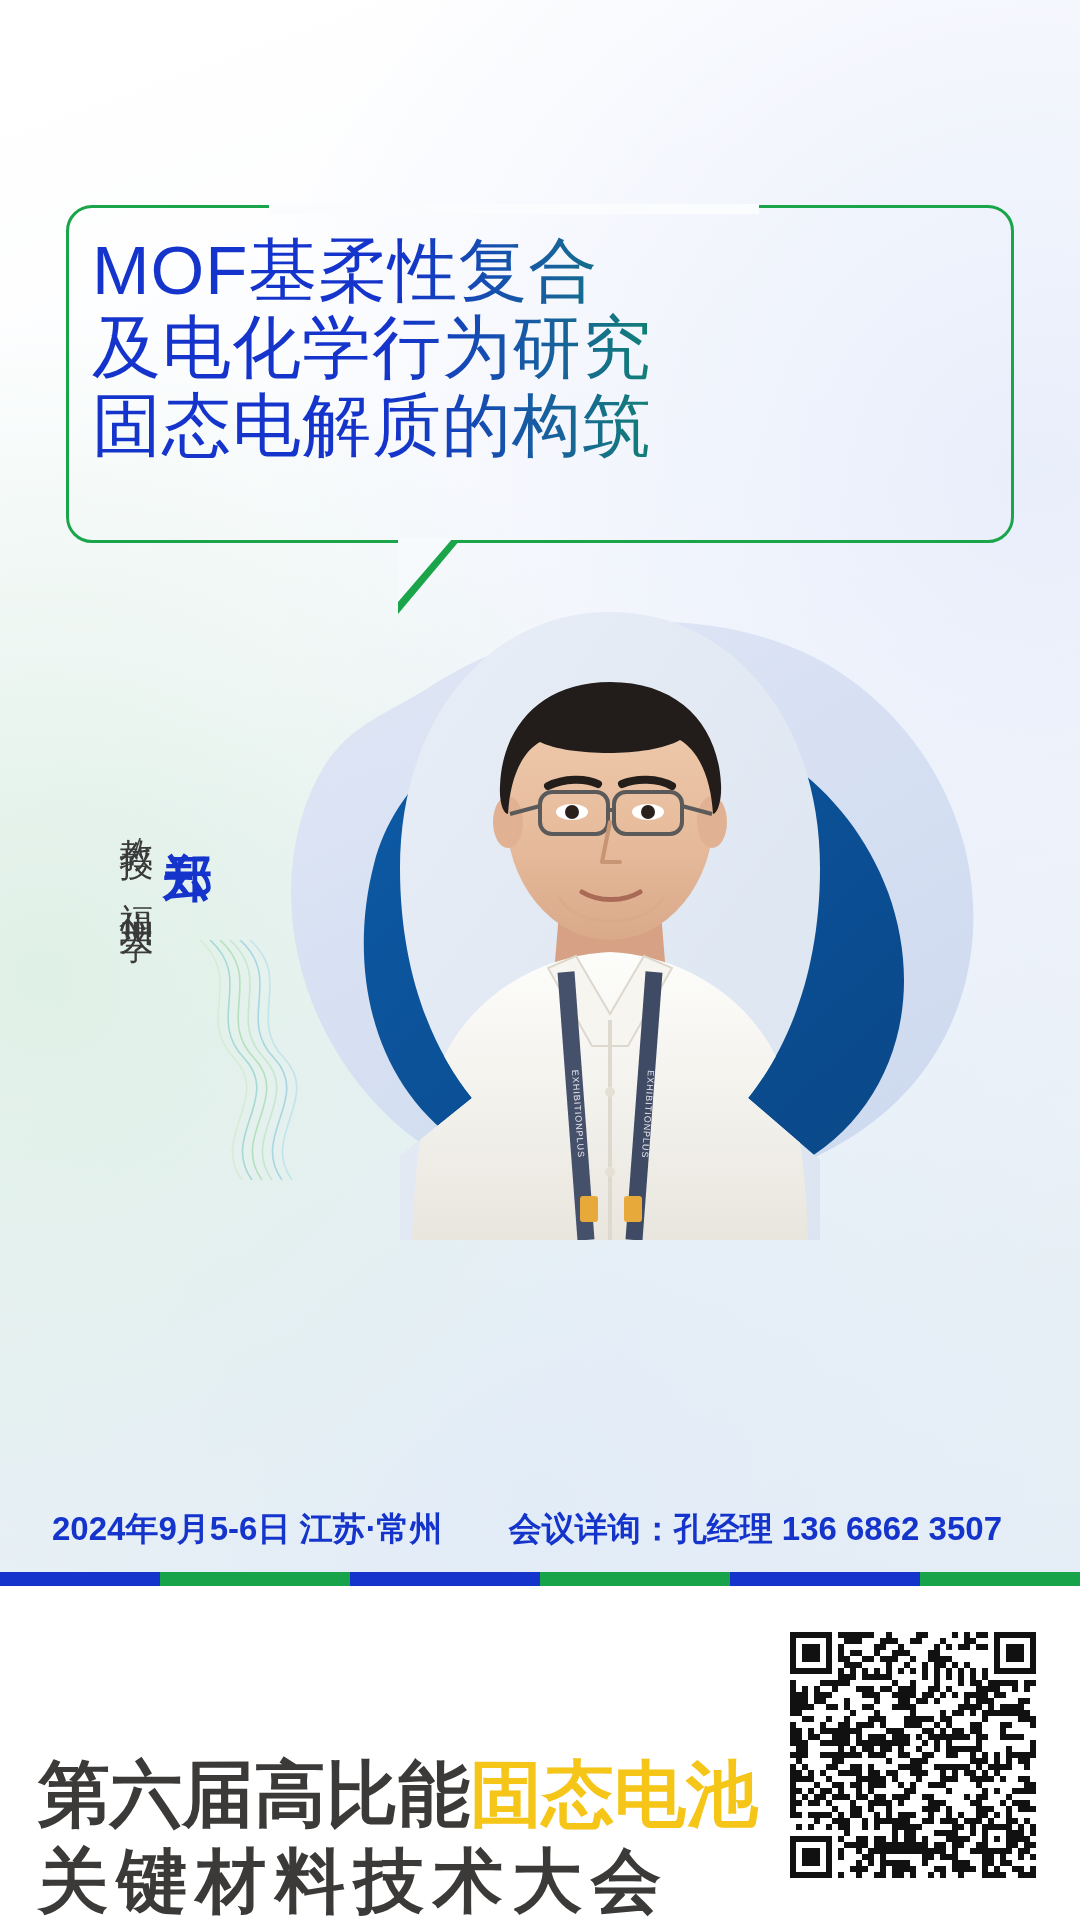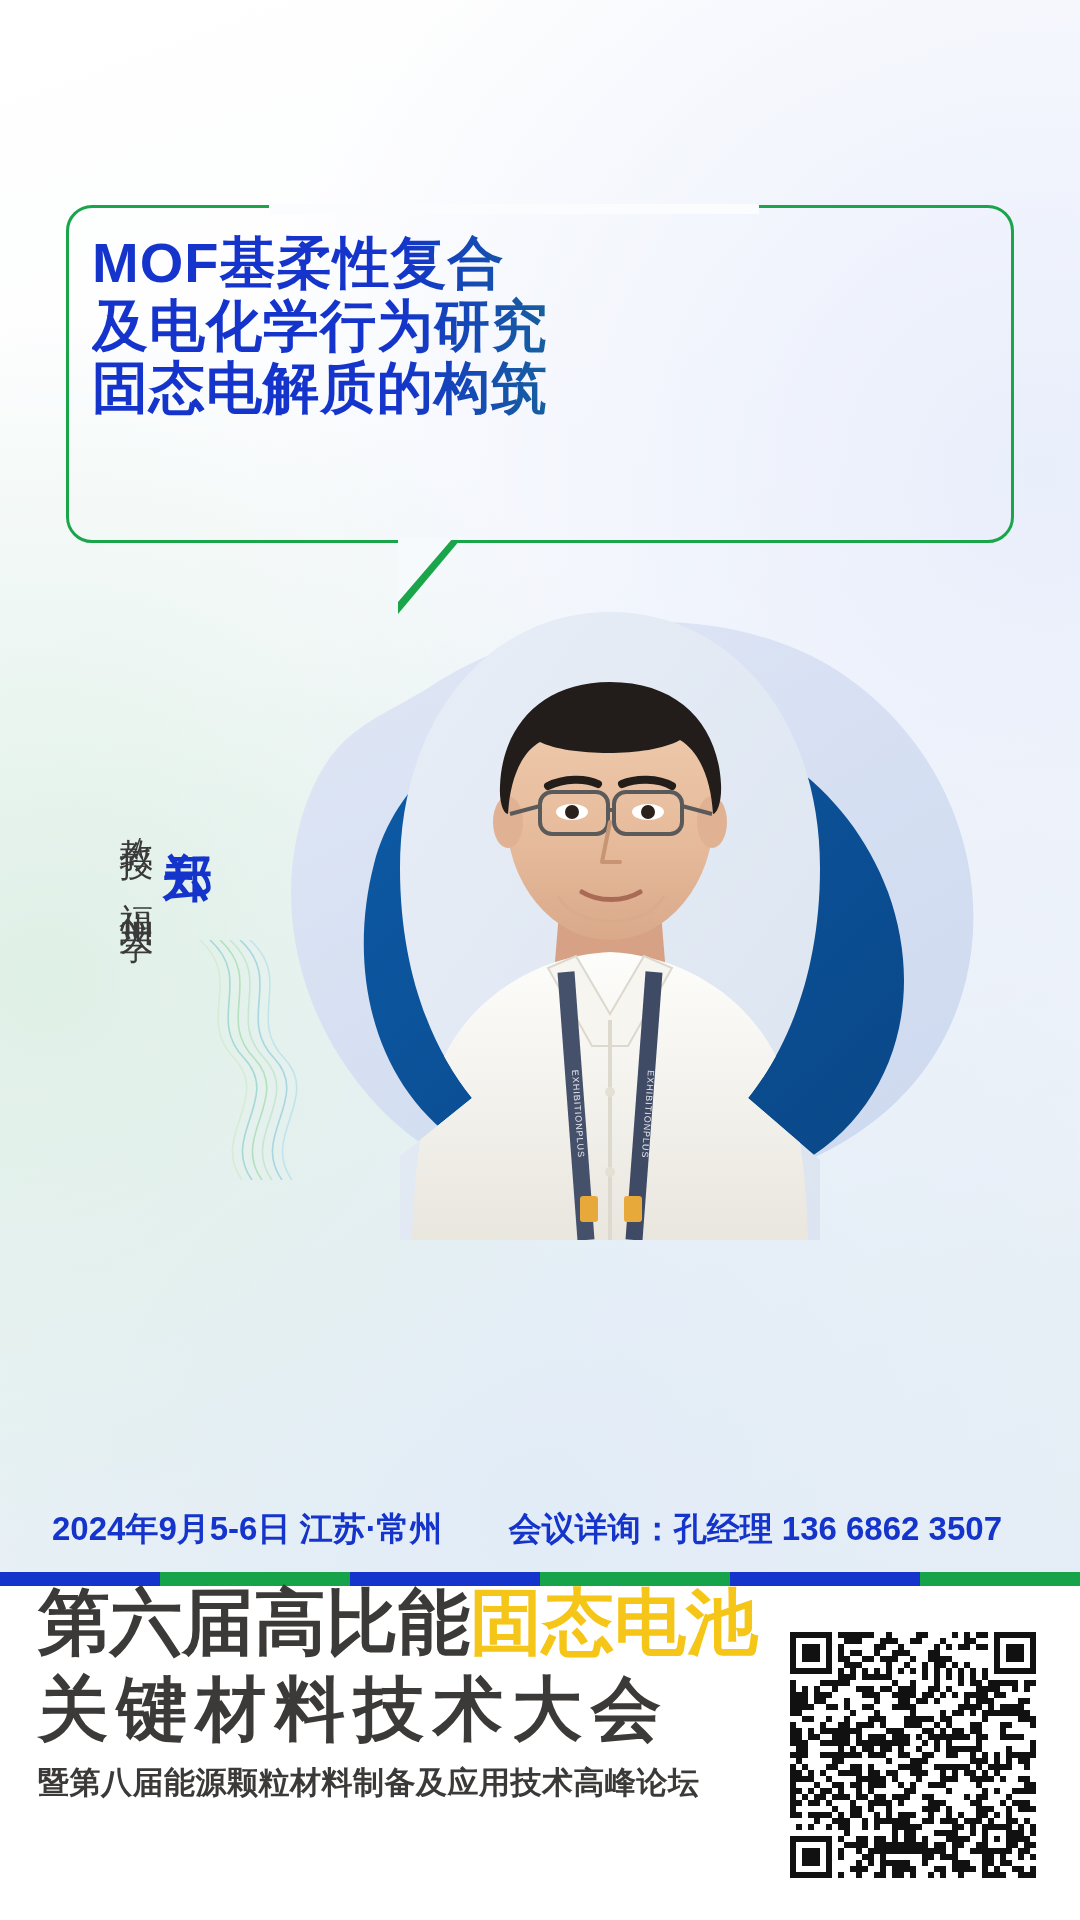--- a/index.html
+++ b/index.html
@@ -76,21 +76,21 @@
     border-left:0 solid transparent;
     border-right:55px solid transparent;
     border-top:64px solid #f7fafc;
   }
 
   
   .title-wrap {
     position:absolute; left:92px; top:232px; width:900px;
   }
   .title-line {
-    font-size:56px; font-weight:700; line-height:1.12;
+    font-size:69px; font-weight:400; line-height:1.12;
     letter-spacing:1px; white-space:nowrap;
     font-family:"Liberation Sans", sans-serif;
     background:linear-gradient(90deg,#1434cb 0%,#1434cb 34%,#17639a 52%,#0f9b52 72%,#00a650 100%);
     -webkit-background-clip:text; background-clip:text;
     -webkit-text-fill-color:transparent; color:transparent;
   }
 
   
   .speaker {
     position:absolute; left:118px; top:812px;
@@ -135,21 +135,21 @@
   .infobar .seg-date { margin-left:52px; }
   .infobar .seg-contact { margin-left:66px; }
 
   
   .stripe { position:absolute; left:0; top:1572px; width:1080px; height:14px; display:flex; }
   .stripe i { display:block; height:100%; }
 
   
   .banner {
     position:absolute; left:0; top:1586px; width:1080px; height:334px;
-    background:#ffffff; display:flex; align-items:flex-start;
+    background:#ffffff; display:flex; align-items:flex-end;
   }
   .banner-text { margin-left:38px; width:730px; }
   .bl1 {
     font-size:72px; font-weight:800; line-height:1.0; white-space:nowrap;
     color:#3b3a38; font-family:"Liberation Sans", sans-serif; letter-spacing:0px;
   }
   .bl1 .hl { color:#f5c518; }
   .bl2 {
     font-size:70px; font-weight:800; line-height:1.12; white-space:nowrap;
     color:#3b3a38; letter-spacing:9px; margin-top:12px;
@@ -315,21 +315,20 @@
       <i style="background: rgb(20, 52, 203); width: 190px;"></i>
       <i style="background: rgb(22, 163, 74); width: 190px;"></i>
       <i style="background: rgb(20, 52, 203); width: 190px;"></i>
       <i style="background: rgb(22, 163, 74); width: 160px;"></i>
     </div>
 
   <div class="banner">
     <div class="banner-text">
       <div class="bl1"><span>第六届高比能</span><span class="hl">固态电池</span></div>
       <div class="bl2">关键材料技术大会</div>
-      <div class="bl3">暨第八届能源颗粒材料制备及应用技术高峰论坛</div>
     </div>
   </div>
 
   <div class="qr">
     <svg width="246" height="246" viewBox="0 0 41 41" shape-rendering="crispEdges">
       <rect width="41" height="41" fill="#ffffff"></rect>
       <g fill="#111111" id="qrcells">
           <path d="M0 0h1v1h-1zM1 0h1v1h-1zM2 0h1v1h-1zM3 0h1v1h-1zM4 0h1v1h-1zM5 0h1v1h-1zM6 0h1v1h-1zM8 0h1v1h-1zM9 0h1v1h-1zM10 0h1v1h-1zM11 0h1v1h-1zM12 0h1v1h-1zM13 0h1v1h-1zM16 0h1v1h-1zM21 0h1v1h-1zM22 0h1v1h-1zM27 0h1v1h-1zM29 0h1v1h-1zM31 0h1v1h-1zM32 0h1v1h-1zM34 0h1v1h-1zM35 0h1v1h-1zM36 0h1v1h-1zM37 0h1v1h-1zM38 0h1v1h-1zM39 0h1v1h-1zM40 0h1v1h-1zM0 1h1v1h-1zM6 1h1v1h-1zM9 1h1v1h-1zM10 1h1v1h-1zM11 1h1v1h-1zM15 1h1v1h-1zM16 1h1v1h-1zM17 1h1v1h-1zM20 1h1v1h-1zM21 1h1v1h-1zM25 1h1v1h-1zM29 1h1v1h-1zM30 1h1v1h-1zM34 1h1v1h-1zM40 1h1v1h-1zM0 2h1v1h-1zM2 2h1v1h-1zM3 2h1v1h-1zM4 2h1v1h-1zM6 2h1v1h-1zM8 2h1v1h-1zM14 2h1v1h-1zM15 2h1v1h-1zM18 2h1v1h-1zM24 2h1v1h-1zM26 2h1v1h-1zM28 2h1v1h-1zM29 2h1v1h-1zM31 2h1v1h-1zM32 2h1v1h-1zM34 2h1v1h-1zM36 2h1v1h-1zM37 2h1v1h-1zM38 2h1v1h-1zM40 2h1v1h-1zM0 3h1v1h-1zM2 3h1v1h-1zM3 3h1v1h-1zM4 3h1v1h-1zM6 3h1v1h-1zM8 3h1v1h-1zM10 3h1v1h-1zM11 3h1v1h-1zM14 3h1v1h-1zM17 3h1v1h-1zM18 3h1v1h-1zM19 3h1v1h-1zM23 3h1v1h-1zM24 3h1v1h-1zM34 3h1v1h-1zM36 3h1v1h-1zM37 3h1v1h-1zM38 3h1v1h-1zM40 3h1v1h-1zM0 4h1v1h-1zM2 4h1v1h-1zM3 4h1v1h-1zM4 4h1v1h-1zM6 4h1v1h-1zM8 4h1v1h-1zM9 4h1v1h-1zM12 4h1v1h-1zM13 4h1v1h-1zM15 4h1v1h-1zM16 4h1v1h-1zM17 4h1v1h-1zM20 4h1v1h-1zM23 4h1v1h-1zM24 4h1v1h-1zM25 4h1v1h-1zM26 4h1v1h-1zM34 4h1v1h-1zM36 4h1v1h-1zM37 4h1v1h-1zM38 4h1v1h-1zM40 4h1v1h-1zM0 5h1v1h-1zM6 5h1v1h-1zM9 5h1v1h-1zM10 5h1v1h-1zM11 5h1v1h-1zM16 5h1v1h-1zM19 5h1v1h-1zM22 5h1v1h-1zM24 5h1v1h-1zM25 5h1v1h-1zM27 5h1v1h-1zM29 5h1v1h-1zM34 5h1v1h-1zM40 5h1v1h-1zM0 6h1v1h-1zM1 6h1v1h-1zM2 6h1v1h-1zM3 6h1v1h-1zM4 6h1v1h-1zM5 6h1v1h-1zM6 6h1v1h-1zM8 6h1v1h-1zM10 6h1v1h-1zM12 6h1v1h-1zM14 6h1v1h-1zM16 6h1v1h-1zM18 6h1v1h-1zM20 6h1v1h-1zM22 6h1v1h-1zM24 6h1v1h-1zM26 6h1v1h-1zM28 6h1v1h-1zM30 6h1v1h-1zM32 6h1v1h-1zM34 6h1v1h-1zM35 6h1v1h-1zM36 6h1v1h-1zM37 6h1v1h-1zM38 6h1v1h-1zM39 6h1v1h-1zM40 6h1v1h-1zM8 7h1v1h-1zM9 7h1v1h-1zM10 7h1v1h-1zM12 7h1v1h-1zM13 7h1v1h-1zM14 7h1v1h-1zM15 7h1v1h-1zM16 7h1v1h-1zM22 7h1v1h-1zM24 7h1v1h-1zM26 7h1v1h-1zM28 7h1v1h-1zM30 7h1v1h-1zM32 7h1v1h-1zM0 8h1v1h-1zM5 8h1v1h-1zM6 8h1v1h-1zM7 8h1v1h-1zM8 8h1v1h-1zM9 8h1v1h-1zM17 8h1v1h-1zM20 8h1v1h-1zM24 8h1v1h-1zM28 8h1v1h-1zM30 8h1v1h-1zM31 8h1v1h-1zM33 8h1v1h-1zM34 8h1v1h-1zM35 8h1v1h-1zM36 8h1v1h-1zM37 8h1v1h-1zM39 8h1v1h-1zM40 8h1v1h-1zM0 9h1v1h-1zM2 9h1v1h-1zM4 9h1v1h-1zM7 9h1v1h-1zM11 9h1v1h-1zM12 9h1v1h-1zM13 9h1v1h-1zM15 9h1v1h-1zM16 9h1v1h-1zM18 9h1v1h-1zM19 9h1v1h-1zM20 9h1v1h-1zM23 9h1v1h-1zM24 9h1v1h-1zM26 9h1v1h-1zM31 9h1v1h-1zM32 9h1v1h-1zM33 9h1v1h-1zM34 9h1v1h-1zM37 9h1v1h-1zM39 9h1v1h-1zM0 10h1v1h-1zM1 10h1v1h-1zM2 10h1v1h-1zM4 10h1v1h-1zM5 10h1v1h-1zM6 10h1v1h-1zM12 10h1v1h-1zM13 10h1v1h-1zM14 10h1v1h-1zM17 10h1v1h-1zM18 10h1v1h-1zM19 10h1v1h-1zM20 10h1v1h-1zM22 10h1v1h-1zM23 10h1v1h-1zM25 10h1v1h-1zM27 10h1v1h-1zM29 10h1v1h-1zM30 10h1v1h-1zM31 10h1v1h-1zM32 10h1v1h-1zM34 10h1v1h-1zM35 10h1v1h-1zM0 11h1v1h-1zM1 11h1v1h-1zM2 11h1v1h-1zM4 11h1v1h-1zM5 11h1v1h-1zM9 11h1v1h-1zM14 11h1v1h-1zM18 11h1v1h-1zM19 11h1v1h-1zM21 11h1v1h-1zM22 11h1v1h-1zM24 11h1v1h-1zM29 11h1v1h-1zM31 11h1v1h-1zM32 11h1v1h-1zM33 11h1v1h-1zM38 11h1v1h-1zM39 11h1v1h-1zM0 12h1v1h-1zM1 12h1v1h-1zM2 12h1v1h-1zM3 12h1v1h-1zM6 12h1v1h-1zM7 12h1v1h-1zM9 12h1v1h-1zM12 12h1v1h-1zM13 12h1v1h-1zM17 12h1v1h-1zM18 12h1v1h-1zM19 12h1v1h-1zM20 12h1v1h-1zM28 12h1v1h-1zM29 12h1v1h-1zM30 12h1v1h-1zM31 12h1v1h-1zM33 12h1v1h-1zM35 12h1v1h-1zM36 12h1v1h-1zM37 12h1v1h-1zM38 12h1v1h-1zM0 13h1v1h-1zM1 13h1v1h-1zM10 13h1v1h-1zM14 13h1v1h-1zM20 13h1v1h-1zM25 13h1v1h-1zM27 13h1v1h-1zM28 13h1v1h-1zM30 13h1v1h-1zM32 13h1v1h-1zM33 13h1v1h-1zM34 13h1v1h-1zM35 13h1v1h-1zM36 13h1v1h-1zM37 13h1v1h-1zM38 13h1v1h-1zM39 13h1v1h-1zM2 14h1v1h-1zM3 14h1v1h-1zM6 14h1v1h-1zM9 14h1v1h-1zM13 14h1v1h-1zM14 14h1v1h-1zM15 14h1v1h-1zM19 14h1v1h-1zM20 14h1v1h-1zM21 14h1v1h-1zM22 14h1v1h-1zM23 14h1v1h-1zM25 14h1v1h-1zM26 14h1v1h-1zM32 14h1v1h-1zM38 14h1v1h-1zM39 14h1v1h-1zM40 14h1v1h-1zM0 15h1v1h-1zM5 15h1v1h-1zM8 15h1v1h-1zM9 15h1v1h-1zM11 15h1v1h-1zM12 15h1v1h-1zM13 15h1v1h-1zM15 15h1v1h-1zM19 15h1v1h-1zM20 15h1v1h-1zM21 15h1v1h-1zM24 15h1v1h-1zM26 15h1v1h-1zM30 15h1v1h-1zM31 15h1v1h-1zM35 15h1v1h-1zM36 15h1v1h-1zM40 15h1v1h-1zM0 16h1v1h-1zM1 16h1v1h-1zM3 16h1v1h-1zM5 16h1v1h-1zM6 16h1v1h-1zM7 16h1v1h-1zM8 16h1v1h-1zM9 16h1v1h-1zM10 16h1v1h-1zM11 16h1v1h-1zM16 16h1v1h-1zM17 16h1v1h-1zM18 16h1v1h-1zM22 16h1v1h-1zM23 16h1v1h-1zM25 16h1v1h-1zM27 16h1v1h-1zM28 16h1v1h-1zM30 16h1v1h-1zM31 16h1v1h-1zM35 16h1v1h-1zM0 17h1v1h-1zM1 17h1v1h-1zM3 17h1v1h-1zM4 17h1v1h-1zM7 17h1v1h-1zM8 17h1v1h-1zM9 17h1v1h-1zM11 17h1v1h-1zM13 17h1v1h-1zM14 17h1v1h-1zM15 17h1v1h-1zM17 17h1v1h-1zM18 17h1v1h-1zM19 17h1v1h-1zM21 17h1v1h-1zM23 17h1v1h-1zM24 17h1v1h-1zM25 17h1v1h-1zM26 17h1v1h-1zM27 17h1v1h-1zM28 17h1v1h-1zM29 17h1v1h-1zM31 17h1v1h-1zM32 17h1v1h-1zM35 17h1v1h-1zM36 17h1v1h-1zM37 17h1v1h-1zM38 17h1v1h-1zM0 18h1v1h-1zM1 18h1v1h-1zM2 18h1v1h-1zM5 18h1v1h-1zM6 18h1v1h-1zM7 18h1v1h-1zM8 18h1v1h-1zM9 18h1v1h-1zM11 18h1v1h-1zM12 18h1v1h-1zM13 18h1v1h-1zM14 18h1v1h-1zM15 18h1v1h-1zM16 18h1v1h-1zM17 18h1v1h-1zM18 18h1v1h-1zM19 18h1v1h-1zM22 18h1v1h-1zM24 18h1v1h-1zM26 18h1v1h-1zM31 18h1v1h-1zM40 18h1v1h-1zM1 19h1v1h-1zM2 19h1v1h-1zM8 19h1v1h-1zM10 19h1v1h-1zM12 19h1v1h-1zM13 19h1v1h-1zM15 19h1v1h-1zM16 19h1v1h-1zM18 19h1v1h-1zM21 19h1v1h-1zM24 19h1v1h-1zM26 19h1v1h-1zM27 19h1v1h-1zM28 19h1v1h-1zM29 19h1v1h-1zM30 19h1v1h-1zM31 19h1v1h-1zM36 19h1v1h-1zM40 19h1v1h-1zM0 20h1v1h-1zM1 20h1v1h-1zM2 20h1v1h-1zM5 20h1v1h-1zM6 20h1v1h-1zM7 20h1v1h-1zM8 20h1v1h-1zM9 20h1v1h-1zM10 20h1v1h-1zM11 20h1v1h-1zM13 20h1v1h-1zM14 20h1v1h-1zM15 20h1v1h-1zM18 20h1v1h-1zM19 20h1v1h-1zM22 20h1v1h-1zM23 20h1v1h-1zM26 20h1v1h-1zM27 20h1v1h-1zM30 20h1v1h-1zM32 20h1v1h-1zM34 20h1v1h-1zM36 20h1v1h-1zM37 20h1v1h-1zM38 20h1v1h-1zM39 20h1v1h-1zM40 20h1v1h-1zM1 21h1v1h-1zM7 21h1v1h-1zM8 21h1v1h-1zM16 21h1v1h-1zM20 21h1v1h-1zM21 21h1v1h-1zM22 21h1v1h-1zM30 21h1v1h-1zM31 21h1v1h-1zM32 21h1v1h-1zM34 21h1v1h-1zM36 21h1v1h-1zM38 21h1v1h-1zM39 21h1v1h-1zM0 22h1v1h-1zM2 22h1v1h-1zM6 22h1v1h-1zM7 22h1v1h-1zM10 22h1v1h-1zM11 22h1v1h-1zM13 22h1v1h-1zM18 22h1v1h-1zM19 22h1v1h-1zM20 22h1v1h-1zM21 22h1v1h-1zM24 22h1v1h-1zM25 22h1v1h-1zM26 22h1v1h-1zM27 22h1v1h-1zM28 22h1v1h-1zM29 22h1v1h-1zM31 22h1v1h-1zM33 22h1v1h-1zM34 22h1v1h-1zM35 22h1v1h-1zM36 22h1v1h-1zM39 22h1v1h-1zM0 23h1v1h-1zM1 23h1v1h-1zM3 23h1v1h-1zM5 23h1v1h-1zM8 23h1v1h-1zM9 23h1v1h-1zM10 23h1v1h-1zM11 23h1v1h-1zM13 23h1v1h-1zM14 23h1v1h-1zM16 23h1v1h-1zM17 23h1v1h-1zM20 23h1v1h-1zM21 23h1v1h-1zM22 23h1v1h-1zM25 23h1v1h-1zM27 23h1v1h-1zM29 23h1v1h-1zM30 23h1v1h-1zM32 23h1v1h-1zM34 23h1v1h-1zM0 24h1v1h-1zM1 24h1v1h-1zM2 24h1v1h-1zM3 24h1v1h-1zM6 24h1v1h-1zM11 24h1v1h-1zM12 24h1v1h-1zM13 24h1v1h-1zM14 24h1v1h-1zM15 24h1v1h-1zM17 24h1v1h-1zM21 24h1v1h-1zM25 24h1v1h-1zM26 24h1v1h-1zM27 24h1v1h-1zM30 24h1v1h-1zM31 24h1v1h-1zM32 24h1v1h-1zM33 24h1v1h-1zM35 24h1v1h-1zM38 24h1v1h-1zM39 24h1v1h-1zM0 25h1v1h-1zM4 25h1v1h-1zM7 25h1v1h-1zM8 25h1v1h-1zM10 25h1v1h-1zM11 25h1v1h-1zM13 25h1v1h-1zM14 25h1v1h-1zM15 25h1v1h-1zM18 25h1v1h-1zM20 25h1v1h-1zM23 25h1v1h-1zM24 25h1v1h-1zM25 25h1v1h-1zM31 25h1v1h-1zM39 25h1v1h-1zM40 25h1v1h-1zM0 26h1v1h-1zM1 26h1v1h-1zM3 26h1v1h-1zM5 26h1v1h-1zM6 26h1v1h-1zM8 26h1v1h-1zM11 26h1v1h-1zM13 26h1v1h-1zM19 26h1v1h-1zM20 26h1v1h-1zM26 26h1v1h-1zM32 26h1v1h-1zM34 26h1v1h-1zM37 26h1v1h-1zM38 26h1v1h-1zM39 26h1v1h-1zM40 26h1v1h-1zM0 27h1v1h-1zM2 27h1v1h-1zM4 27h1v1h-1zM5 27h1v1h-1zM7 27h1v1h-1zM8 27h1v1h-1zM9 27h1v1h-1zM11 27h1v1h-1zM12 27h1v1h-1zM14 27h1v1h-1zM15 27h1v1h-1zM17 27h1v1h-1zM18 27h1v1h-1zM19 27h1v1h-1zM22 27h1v1h-1zM23 27h1v1h-1zM29 27h1v1h-1zM31 27h1v1h-1zM32 27h1v1h-1zM36 27h1v1h-1zM0 28h1v1h-1zM1 28h1v1h-1zM3 28h1v1h-1zM4 28h1v1h-1zM6 28h1v1h-1zM10 28h1v1h-1zM13 28h1v1h-1zM14 28h1v1h-1zM15 28h1v1h-1zM16 28h1v1h-1zM18 28h1v1h-1zM23 28h1v1h-1zM24 28h1v1h-1zM25 28h1v1h-1zM30 28h1v1h-1zM31 28h1v1h-1zM35 28h1v1h-1zM37 28h1v1h-1zM38 28h1v1h-1zM39 28h1v1h-1zM0 29h1v1h-1zM7 29h1v1h-1zM10 29h1v1h-1zM11 29h1v1h-1zM13 29h1v1h-1zM16 29h1v1h-1zM22 29h1v1h-1zM23 29h1v1h-1zM24 29h1v1h-1zM26 29h1v1h-1zM31 29h1v1h-1zM32 29h1v1h-1zM33 29h1v1h-1zM36 29h1v1h-1zM38 29h1v1h-1zM39 29h1v1h-1zM40 29h1v1h-1zM0 30h1v1h-1zM1 30h1v1h-1zM3 30h1v1h-1zM4 30h1v1h-1zM5 30h1v1h-1zM6 30h1v1h-1zM8 30h1v1h-1zM10 30h1v1h-1zM11 30h1v1h-1zM14 30h1v1h-1zM16 30h1v1h-1zM18 30h1v1h-1zM19 30h1v1h-1zM20 30h1v1h-1zM23 30h1v1h-1zM26 30h1v1h-1zM28 30h1v1h-1zM31 30h1v1h-1zM32 30h1v1h-1zM34 30h1v1h-1zM36 30h1v1h-1zM4 31h1v1h-1zM7 31h1v1h-1zM8 31h1v1h-1zM9 31h1v1h-1zM12 31h1v1h-1zM14 31h1v1h-1zM15 31h1v1h-1zM16 31h1v1h-1zM17 31h1v1h-1zM18 31h1v1h-1zM19 31h1v1h-1zM22 31h1v1h-1zM23 31h1v1h-1zM25 31h1v1h-1zM26 31h1v1h-1zM27 31h1v1h-1zM29 31h1v1h-1zM30 31h1v1h-1zM31 31h1v1h-1zM33 31h1v1h-1zM36 31h1v1h-1zM37 31h1v1h-1zM39 31h1v1h-1zM1 32h1v1h-1zM3 32h1v1h-1zM6 32h1v1h-1zM8 32h1v1h-1zM9 32h1v1h-1zM12 32h1v1h-1zM14 32h1v1h-1zM17 32h1v1h-1zM18 32h1v1h-1zM19 32h1v1h-1zM20 32h1v1h-1zM21 32h1v1h-1zM27 32h1v1h-1zM28 32h1v1h-1zM30 32h1v1h-1zM32 32h1v1h-1zM33 32h1v1h-1zM34 32h1v1h-1zM35 32h1v1h-1zM36 32h1v1h-1zM38 32h1v1h-1zM40 32h1v1h-1zM9 33h1v1h-1zM17 33h1v1h-1zM19 33h1v1h-1zM20 33h1v1h-1zM24 33h1v1h-1zM25 33h1v1h-1zM26 33h1v1h-1zM27 33h1v1h-1zM30 33h1v1h-1zM32 33h1v1h-1zM36 33h1v1h-1zM37 33h1v1h-1zM38 33h1v1h-1zM40 33h1v1h-1zM0 34h1v1h-1zM1 34h1v1h-1zM2 34h1v1h-1zM3 34h1v1h-1zM4 34h1v1h-1zM5 34h1v1h-1zM6 34h1v1h-1zM8 34h1v1h-1zM11 34h1v1h-1zM12 34h1v1h-1zM14 34h1v1h-1zM15 34h1v1h-1zM17 34h1v1h-1zM19 34h1v1h-1zM20 34h1v1h-1zM22 34h1v1h-1zM26 34h1v1h-1zM27 34h1v1h-1zM28 34h1v1h-1zM29 34h1v1h-1zM32 34h1v1h-1zM34 34h1v1h-1zM36 34h1v1h-1zM37 34h1v1h-1zM38 34h1v1h-1zM39 34h1v1h-1zM0 35h1v1h-1zM6 35h1v1h-1zM9 35h1v1h-1zM10 35h1v1h-1zM11 35h1v1h-1zM12 35h1v1h-1zM14 35h1v1h-1zM15 35h1v1h-1zM16 35h1v1h-1zM17 35h1v1h-1zM18 35h1v1h-1zM19 35h1v1h-1zM20 35h1v1h-1zM21 35h1v1h-1zM22 35h1v1h-1zM24 35h1v1h-1zM25 35h1v1h-1zM27 35h1v1h-1zM28 35h1v1h-1zM31 35h1v1h-1zM32 35h1v1h-1zM36 35h1v1h-1zM37 35h1v1h-1zM39 35h1v1h-1zM40 35h1v1h-1zM0 36h1v1h-1zM2 36h1v1h-1zM3 36h1v1h-1zM4 36h1v1h-1zM6 36h1v1h-1zM8 36h1v1h-1zM11 36h1v1h-1zM13 36h1v1h-1zM14 36h1v1h-1zM15 36h1v1h-1zM16 36h1v1h-1zM17 36h1v1h-1zM18 36h1v1h-1zM19 36h1v1h-1zM20 36h1v1h-1zM21 36h1v1h-1zM22 36h1v1h-1zM23 36h1v1h-1zM24 36h1v1h-1zM25 36h1v1h-1zM27 36h1v1h-1zM30 36h1v1h-1zM31 36h1v1h-1zM32 36h1v1h-1zM33 36h1v1h-1zM34 36h1v1h-1zM35 36h1v1h-1zM36 36h1v1h-1zM38 36h1v1h-1zM39 36h1v1h-1zM0 37h1v1h-1zM2 37h1v1h-1zM3 37h1v1h-1zM4 37h1v1h-1zM6 37h1v1h-1zM8 37h1v1h-1zM12 37h1v1h-1zM13 37h1v1h-1zM15 37h1v1h-1zM22 37h1v1h-1zM23 37h1v1h-1zM25 37h1v1h-1zM26 37h1v1h-1zM27 37h1v1h-1zM32 37h1v1h-1zM33 37h1v1h-1zM35 37h1v1h-1zM38 37h1v1h-1zM40 37h1v1h-1zM0 38h1v1h-1zM2 38h1v1h-1zM3 38h1v1h-1zM4 38h1v1h-1zM6 38h1v1h-1zM11 38h1v1h-1zM13 38h1v1h-1zM15 38h1v1h-1zM16 38h1v1h-1zM17 38h1v1h-1zM18 38h1v1h-1zM19 38h1v1h-1zM22 38h1v1h-1zM27 38h1v1h-1zM28 38h1v1h-1zM29 38h1v1h-1zM32 38h1v1h-1zM33 38h1v1h-1zM35 38h1v1h-1zM36 38h1v1h-1zM0 39h1v1h-1zM6 39h1v1h-1zM10 39h1v1h-1zM11 39h1v1h-1zM12 39h1v1h-1zM15 39h1v1h-1zM17 39h1v1h-1zM18 39h1v1h-1zM19 39h1v1h-1zM20 39h1v1h-1zM24 39h1v1h-1zM25 39h1v1h-1zM27 39h1v1h-1zM28 39h1v1h-1zM29 39h1v1h-1zM30 39h1v1h-1zM32 39h1v1h-1zM34 39h1v1h-1zM37 39h1v1h-1zM38 39h1v1h-1zM40 39h1v1h-1zM0 40h1v1h-1zM1 40h1v1h-1zM2 40h1v1h-1zM3 40h1v1h-1zM4 40h1v1h-1zM5 40h1v1h-1zM6 40h1v1h-1zM8 40h1v1h-1zM11 40h1v1h-1zM14 40h1v1h-1zM15 40h1v1h-1zM17 40h1v1h-1zM18 40h1v1h-1zM20 40h1v1h-1zM23 40h1v1h-1zM25 40h1v1h-1zM28 40h1v1h-1zM32 40h1v1h-1zM33 40h1v1h-1zM34 40h1v1h-1zM35 40h1v1h-1zM38 40h1v1h-1zM39 40h1v1h-1zM40 40h1v1h-1z" fill="#111111"></path>
         </g>
     </svg>

